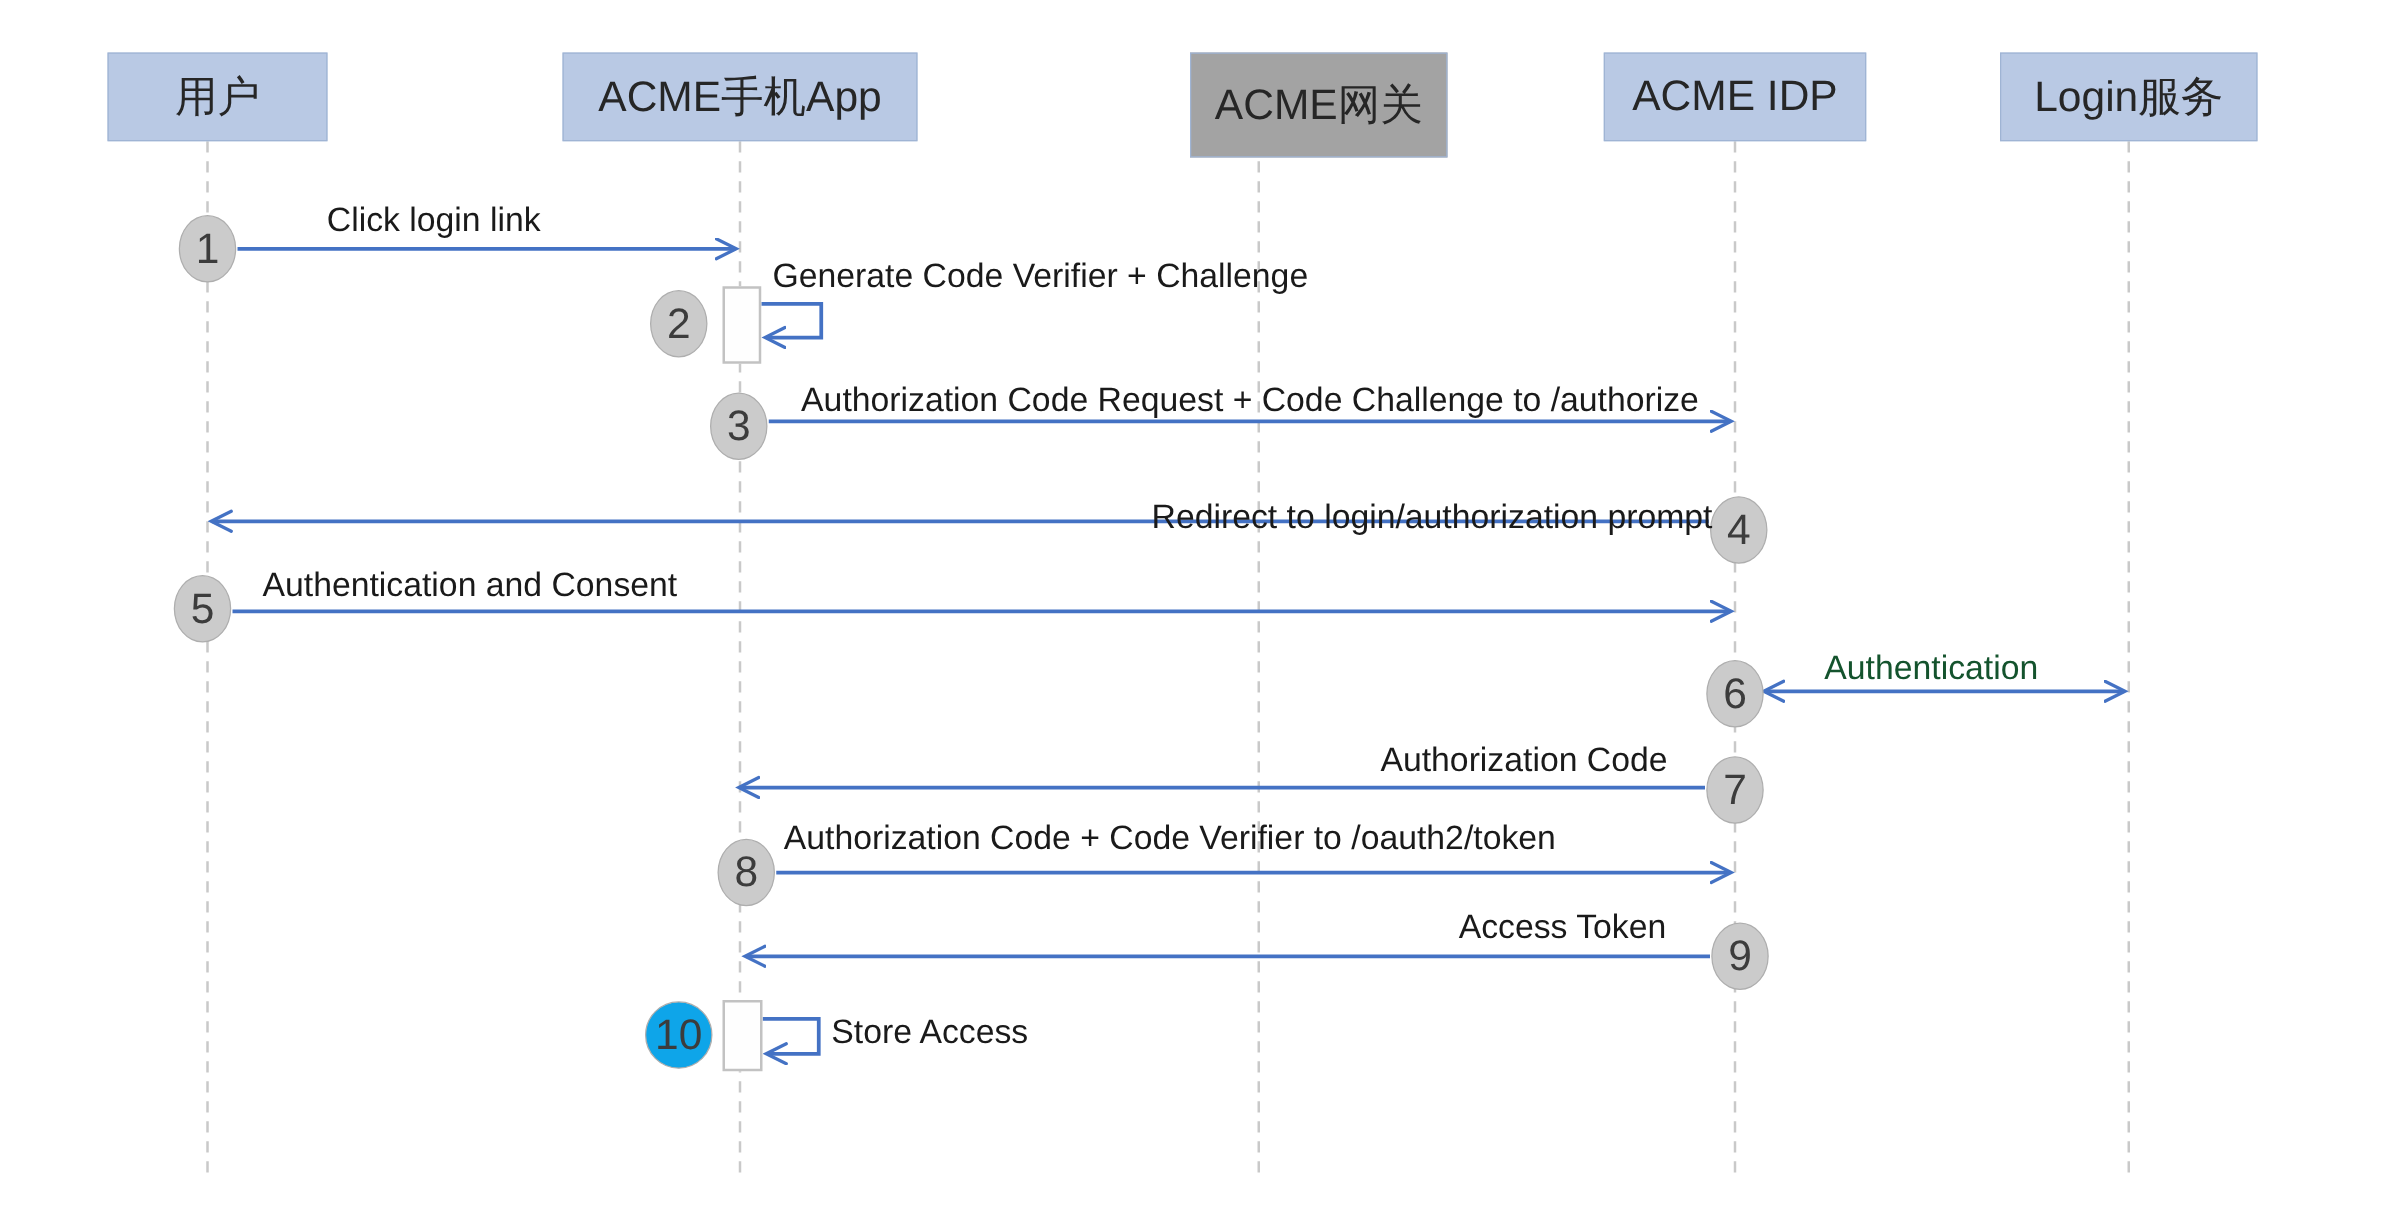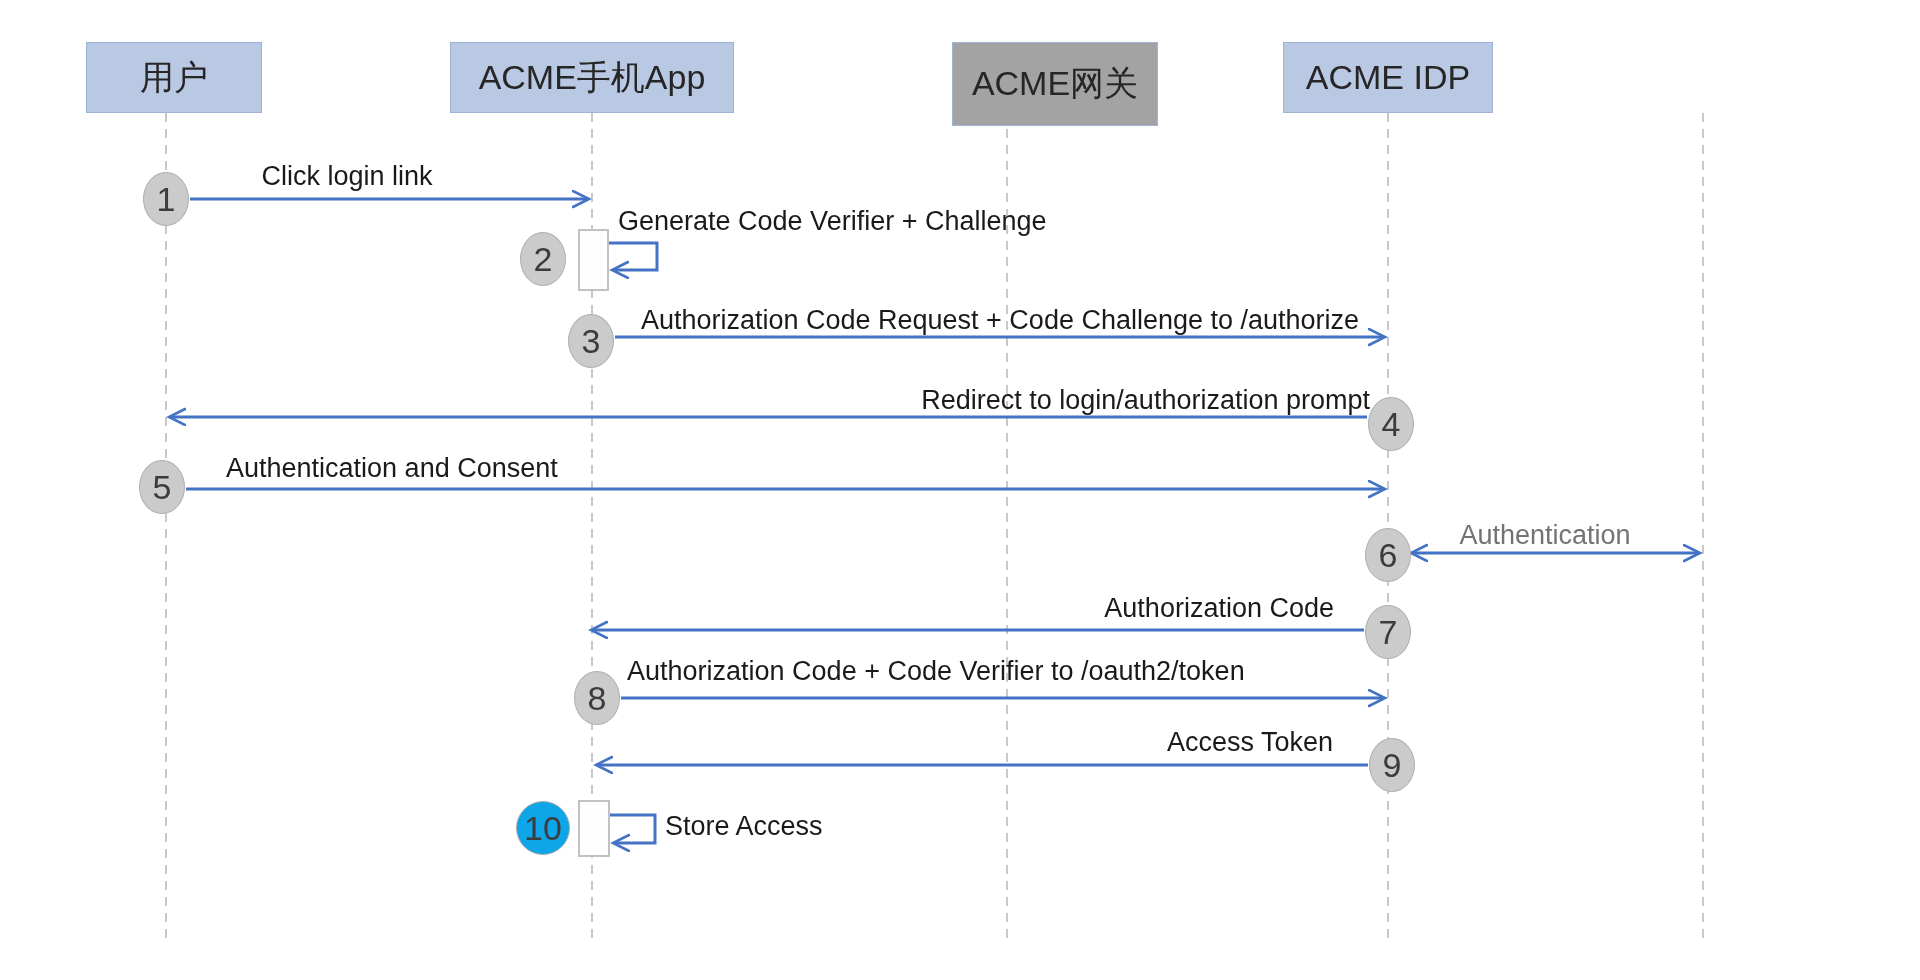--- a/index.html
+++ b/index.html
@@ -55,45 +55,48 @@
     </div>
     <div class="actor" style="left: 450px; top: 42px; width: 284px; height: 71px; background: rgb(185, 201, 228); border: 1px solid rgb(159, 180, 212);">
       <span class="actor-label">ACME手机App</span>
     </div>
     <div class="actor" style="left: 952px; top: 42px; width: 206px; height: 84px; background: #a3a3a3; border: 1px solid rgb(159, 180, 212);">
       <span class="actor-label">ACME网关</span>
     </div>
     <div class="actor" style="left: 1283px; top: 42px; width: 210px; height: 71px; background: rgb(185, 201, 228); border: 1px solid rgb(159, 180, 212);">
       <span class="actor-label">ACME IDP</span>
     </div>
+    <div class="actor" style="left: 1600px; top: 42px; width: 206px; height: 71px; background: rgb(185, 201, 228); border: 1px solid rgb(159, 180, 212);">
+      <span class="actor-label">Login服务</span>
+    </div>
     <div class="step-circle" style="left: 143px; top: 172px; width: 46px; height: 54px; background: rgb(203, 203, 203); border: 1px solid rgb(174, 174, 174);">
       <span class="step-num" style="color: rgb(60, 60, 60);">1</span>
     </div>
     <div class="msg-label" style="left: 347px; top: 176px; color: rgb(26, 26, 26); transform: translate(-50%, -50%);">Click login link</div>
     <div class="activation" style="left: 578px; top: 229px; width: 31px; height: 62px; background: rgb(254, 254, 254); border: 2px solid rgb(194, 194, 194);"></div>
     <div class="step-circle" style="left: 520px; top: 232px; width: 46px; height: 54px; background: rgb(203, 203, 203); border: 1px solid rgb(174, 174, 174);">
       <span class="step-num" style="color: rgb(60, 60, 60);">2</span>
     </div>
     <div class="msg-label" style="left: 618px; top: 221px; color: rgb(26, 26, 26); transform: translate(0px, -50%);">Generate Code Verifier + Challenge</div>
     <div class="step-circle" style="left: 568px; top: 314px; width: 46px; height: 54px; background: rgb(203, 203, 203); border: 1px solid rgb(174, 174, 174);">
       <span class="step-num" style="color: rgb(60, 60, 60);">3</span>
     </div>
     <div class="msg-label" style="left: 1000px; top: 320px; color: rgb(26, 26, 26); transform: translate(-50%, -50%);">Authorization Code Request + Code Challenge to /authorize</div>
     <div class="step-circle" style="left: 1368px; top: 397px; width: 46px; height: 54px; background: rgb(203, 203, 203); border: 1px solid rgb(174, 174, 174);">
       <span class="step-num" style="color: rgb(60, 60, 60);">4</span>
     </div>
-    <div class="msg-label" style="left: 1370px; top: 400px; color: rgb(26, 26, 26); transform: translate(-100%, -50%);">Redirect to login/authorization prompt</div>
+    <div class="msg-label" style="left: 1370px; top: 414px; color: rgb(26, 26, 26); transform: translate(-100%, -50%);">Redirect to login/authorization prompt</div>
     <div class="step-circle" style="left: 139px; top: 460px; width: 46px; height: 54px; background: rgb(203, 203, 203); border: 1px solid rgb(174, 174, 174);">
       <span class="step-num" style="color: rgb(60, 60, 60);">5</span>
     </div>
-    <div class="msg-label" style="left: 210px; top: 468px; color: rgb(26, 26, 26); transform: translate(0px, -50%); margin-left: 16px;">Authentication and Consent</div>
+    <div class="msg-label" style="left: 210px; top: 468px; color: rgb(26, 26, 26); transform: translate(0px, -50%);">Authentication and Consent</div>
     <div class="step-circle" style="left: 1365px; top: 528px; width: 46px; height: 54px; background: rgb(203, 203, 203); border: 1px solid rgb(174, 174, 174);">
       <span class="step-num" style="color: rgb(60, 60, 60);">6</span>
     </div>
-    <div class="msg-label" style="left: 1545px; top: 535px; color: #737373; transform: translate(-50%, -50%);">Authentication</div>
+    <div class="msg-label" style="left: 1545px; top: 535px; color: #14532d; transform: translate(-50%, -50%);">Authentication</div>
     <div class="step-circle" style="left: 1365px; top: 605px; width: 46px; height: 54px; background: rgb(203, 203, 203); border: 1px solid rgb(174, 174, 174);">
       <span class="step-num" style="color: rgb(60, 60, 60);">7</span>
     </div>
     <div class="msg-label" style="left: 1334px; top: 608px; color: rgb(26, 26, 26); transform: translate(-100%, -50%);">Authorization Code</div>
     <div class="step-circle" style="left: 574px; top: 671px; width: 46px; height: 54px; background: rgb(203, 203, 203); border: 1px solid rgb(174, 174, 174);">
       <span class="step-num" style="color: rgb(60, 60, 60);">8</span>
     </div>
     <div class="msg-label" style="left: 627px; top: 671px; color: rgb(26, 26, 26); transform: translate(0px, -50%);">Authorization Code + Code Verifier to /oauth2/token</div>
     <div class="step-circle" style="left: 1369px; top: 738px; width: 46px; height: 54px; background: rgb(203, 203, 203); border: 1px solid rgb(174, 174, 174);">
       <span class="step-num" style="color: rgb(60, 60, 60);">9</span>

